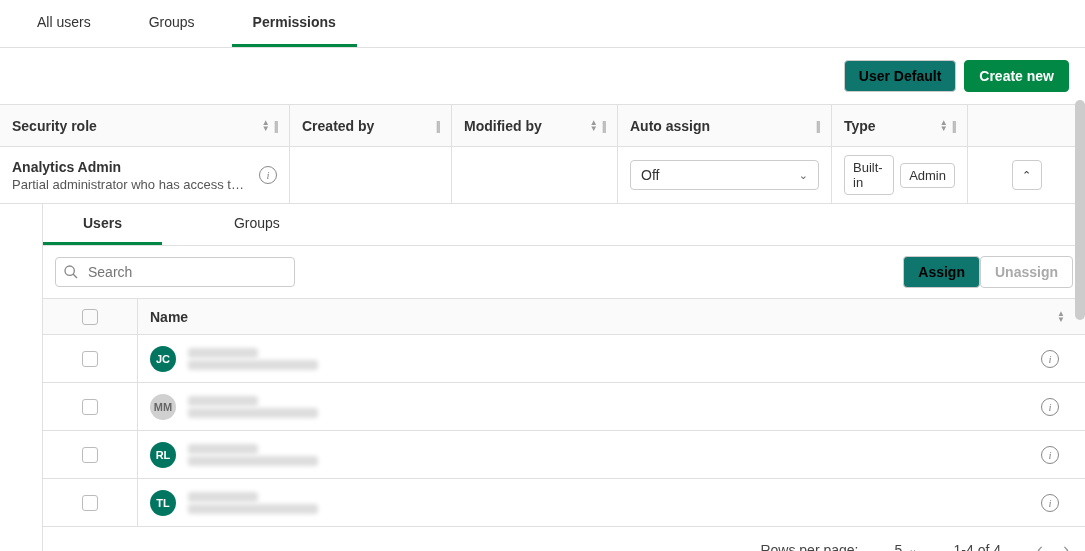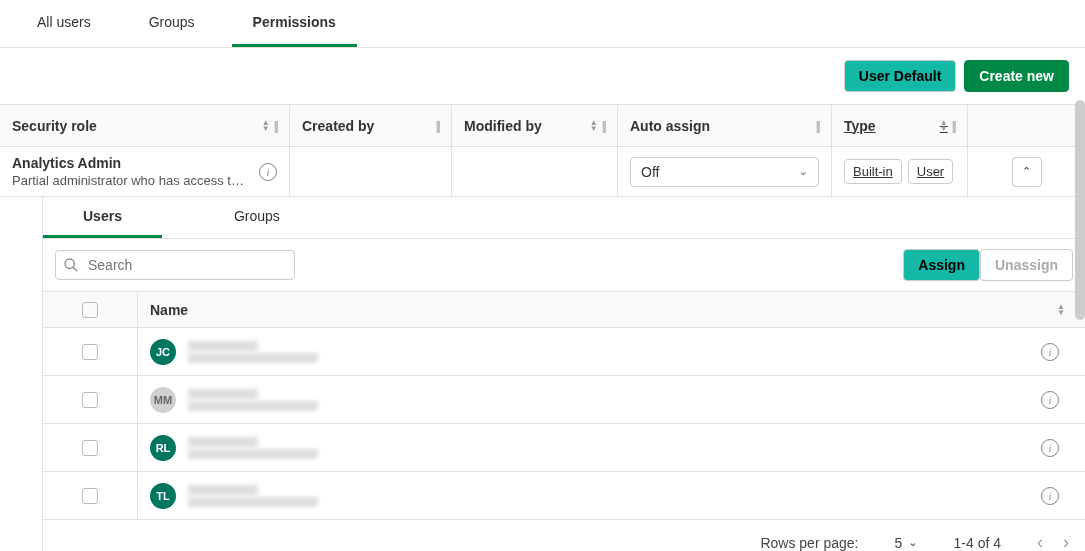--- a/index.html
+++ b/index.html
@@ -5,32 +5,32 @@
 * { box-sizing: border-box; margin: 0; padding: 0; }
 body { font-family: -apple-system, BlinkMacSystemFont, "Segoe UI", Arial, sans-serif; font-size: 14px; color: #333; background: #fff; width: 1085px; height: 551px; overflow: hidden; position: relative; }
 
 
 .top-tabs { display: flex; border-bottom: 1px solid #e0e0e0; height: 48px; align-items: stretch; }
 .top-tab { padding: 0 21px; display: flex; align-items: center; cursor: pointer; color: #333; font-size: 14px; border-bottom: 3px solid transparent; margin-left: 16px; }
 .top-tab.active { border-bottom-color: #008844; font-weight: 600; }
 
 
 .action-bar { display: flex; justify-content: flex-end; align-items: center; padding: 12px 16px; border-bottom: 1px solid #e0e0e0; gap: 8px; }
-.btn { padding: 7px 14px; border-radius: 4px; font-size: 14px; cursor: pointer; border: 1px solid #ccc; background: #14b8a6; font-weight: 600; }
+.btn { padding: 7px 14px; border-radius: 4px; font-size: 14px; cursor: pointer; border: 1px solid #ccc; background: #0f766e; font-weight: 600; }
 .btn-primary { background: #008844; color: #fff; border-color: #008844; }
 
 
 .col-headers { display: flex; border-bottom: 1px solid #e0e0e0; background: #fafafa; height: 42px; }
 .col-header { display: flex; align-items: center; padding: 0 12px; border-right: 1px solid #e0e0e0; font-weight: 600; position: relative; }
 .col-header:last-child { border-right: none; }
 .col-sec { width: 290px; }
 .col-cb { width: 162px; }
 .col-mb { width: 166px; }
 .col-aa { width: 214px; }
-.col-ty { width: 136px; text-decoration: underline; }
+.col-ty { width: 136px; }
 .col-last { flex: 1; }
 .sort-icon { margin-left: auto; display: flex; flex-direction: column; align-items: center; gap: 0; font-size: 8px; color: #999; line-height: 6px; margin-right: 4px; }
 .drag-icon { color: #bbb; font-size: 13px; letter-spacing: -2px; }
 
 
 .role-row { display: flex; border-bottom: 1px solid #e0e0e0; min-height: 50px; }
 .role-cell { border-right: 1px solid #e0e0e0; padding: 8px 12px; display: flex; align-items: center; }
 .role-cell:last-child { border-right: none; }
 .role-sec { width: 290px; justify-content: space-between; }
 .role-title { font-weight: 600; margin-bottom: 2px; }
@@ -131,21 +131,21 @@
   <div class="role-cell col-cb"></div>
   <div class="role-cell col-mb"></div>
   <div class="role-cell col-aa">
     <div class="select-box">
       <span>Off</span>
       <span style="font-size:11px;color:#666">⌄</span>
     </div>
   </div>
   <div class="role-cell col-ty" style="gap:6px">
     <span class="chip">Built-in</span>
-    <span class="chip">User</span>
+    <span class="chip">Admin</span>
   </div>
   <div class="role-cell col-last" style="justify-content:center">
     <div class="collapse-btn">
       <span style="font-size:11px">⌃</span>
     </div>
   </div>
 </div>
 
 <div class="sub-panel">
   <div class="sub-tabs">

